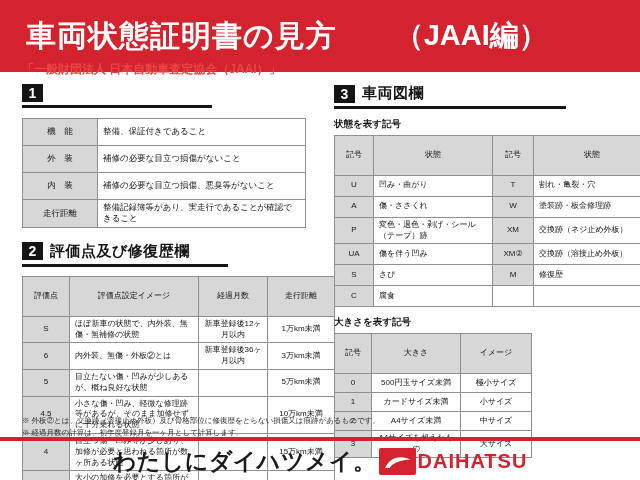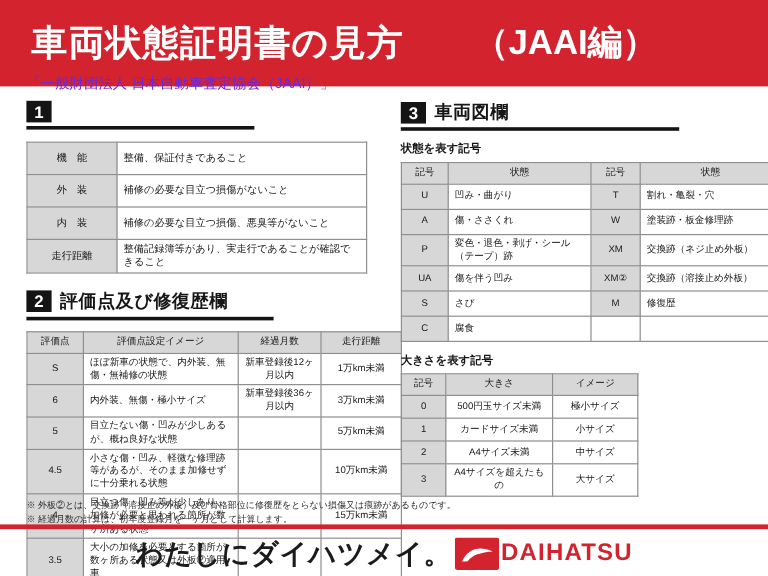--- a/index.html
+++ b/index.html
@@ -4,37 +4,37 @@
 <style>
   :root { --accent:#d2232e; --ink:#111; --cellgray:#d7d7d7; --bd:#8f8f8f; }
   html,body{margin:0;padding:0;}
   .page{width:640px;height:480px;position:relative;overflow:hidden;background:#fff;
         font-family:"Liberation Sans",sans-serif;color:#161616;}
   
   .topbar{position:absolute;top:0;left:0;right:0;height:72px;background:var(--accent);
           display:flex;align-items:center;padding:0 26px;box-sizing:border-box;}
   .topbar .t-main{color:#fff;font-size:30px;font-weight:800;letter-spacing:1px;}
   .topbar .t-paren{color:#fff;font-size:29px;font-weight:800;margin-left:58px;}
-  .subtitle{position:absolute;top:61px;left:22px;font-size:12px;font-weight:400;color:#6d28d9;}
+  .subtitle{position:absolute;top:61px;left:22px;font-size:12px;font-weight:700;color:#ef4444;}
   
   .content{position:absolute;top:84px;left:22px;right:12px;display:flex;gap:16px;}
   .col-left{width:296px;flex:none;}
   .col-right{flex:1;}
   
   .sec-head{display:flex;align-items:center;gap:7px;border-bottom:3px solid #141414;
             padding-bottom:3px;box-sizing:border-box;}
   .sec-head.w1{width:190px;} .sec-head.w2{width:206px;} .sec-head.w3{width:232px;}
   .sec-num{background:#141414;color:#fff;width:21px;height:18px;display:flex;align-items:center;
            justify-content:center;font-size:14px;font-weight:800;flex:none;}
   .sec-title{font-size:15px;font-weight:800;letter-spacing:0.5px;white-space:nowrap;}
   
   table{border-collapse:collapse;table-layout:fixed;}
   td,th{border:1px solid var(--bd);font-size:8px;line-height:1.35;vertical-align:middle;
         padding:2px 5px;word-break:break-all;}
-  th{background:var(--cellgray);font-weight:400;text-align:center;padding:3px 2px;}
+  th{background:var(--cellgray);font-weight:400;text-align:center;padding:14px 2px;}
   td.sym{background:var(--cellgray);text-align:center;padding:3px 2px;margin-left:28px;}
   td.sym:empty{background:#fff;}
   td.ctr{text-align:center;}
   
   .t1{width:284px;margin-top:10px;}
   .t1 td{height:20px;font-size:8.5px;}
   .t1 .c-label{width:70px;}
   
   .t2{width:292px;margin-top:9px;}
   .t2 .c-grade{width:42px;} .t2 .c-img{width:124px;} .t2 .c-mon{width:64px;} .t2 .c-dist{width:62px;}
@@ -119,21 +119,21 @@
 
               <tr>
                 <td class="sym">S</td>
                 <td>ほぼ新車の状態で、内外装、無傷・無補修の状態</td>
                 <td class="ctr">新車登録後12ヶ月以内</td>
                 <td class="ctr">1万km未満</td>
               </tr>
 
               <tr>
                 <td class="sym">6</td>
-                <td>内外装、無傷・極小サイズ</td>
+                <td>内外装、無傷・外板②とは</td>
                 <td class="ctr">新車登録後36ヶ月以内</td>
                 <td class="ctr">3万km未満</td>
               </tr>
 
               <tr>
                 <td class="sym">5</td>
                 <td>目立たない傷・凹みが少しあるが、概ね良好な状態</td>
                 <td class="ctr"></td>
                 <td class="ctr">5万km未満</td>
               </tr>

